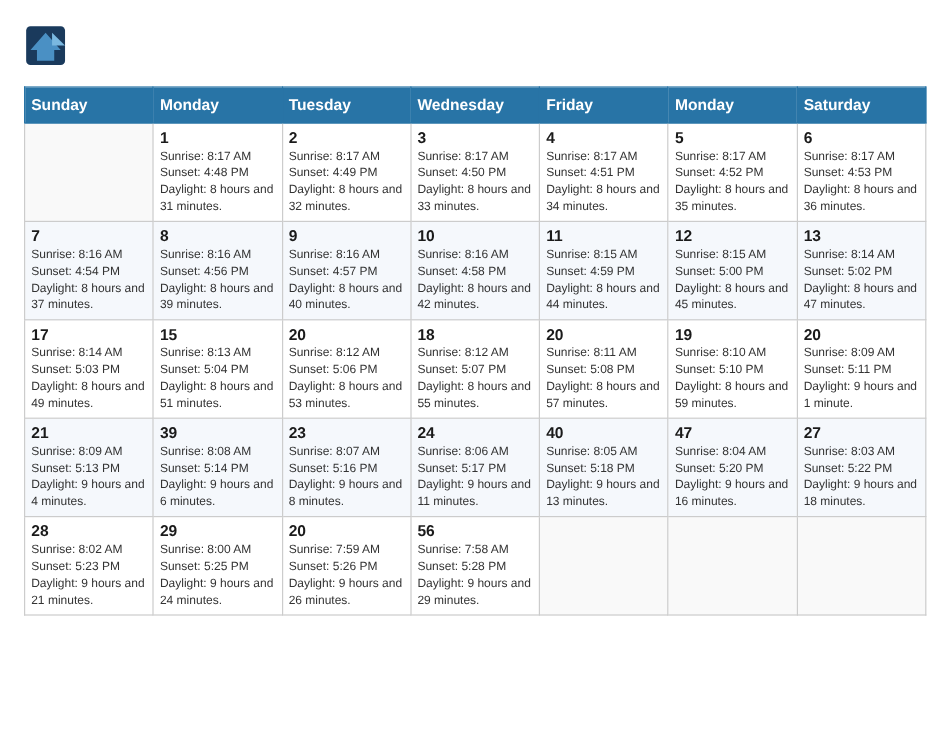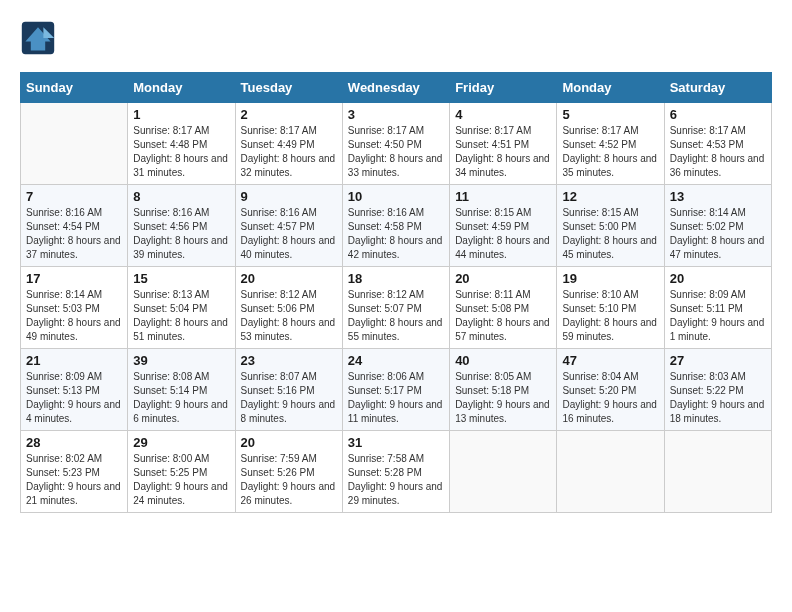--- a/index.html
+++ b/index.html
@@ -245,21 +245,21 @@
         </td>
         <td>
           <span class="day-number">29</span>
           <div class="day-detail">Sunrise: 8:00 AM<br>Sunset: 5:25 PM<br>Daylight: 9 hours and 24 minutes.</div>
         </td>
         <td>
           <span class="day-number">20</span>
           <div class="day-detail">Sunrise: 7:59 AM<br>Sunset: 5:26 PM<br>Daylight: 9 hours and 26 minutes.</div>
         </td>
         <td>
-          <span class="day-number">31</span>
+          <span class="day-number">56</span>
           <div class="day-detail">Sunrise: 7:58 AM<br>Sunset: 5:28 PM<br>Daylight: 9 hours and 29 minutes.</div>
         </td>
         <td class="empty"></td>
         <td class="empty"></td>
         <td class="empty"></td>
       </tr>
     </tbody>
 </table>
 
 </body></html>

